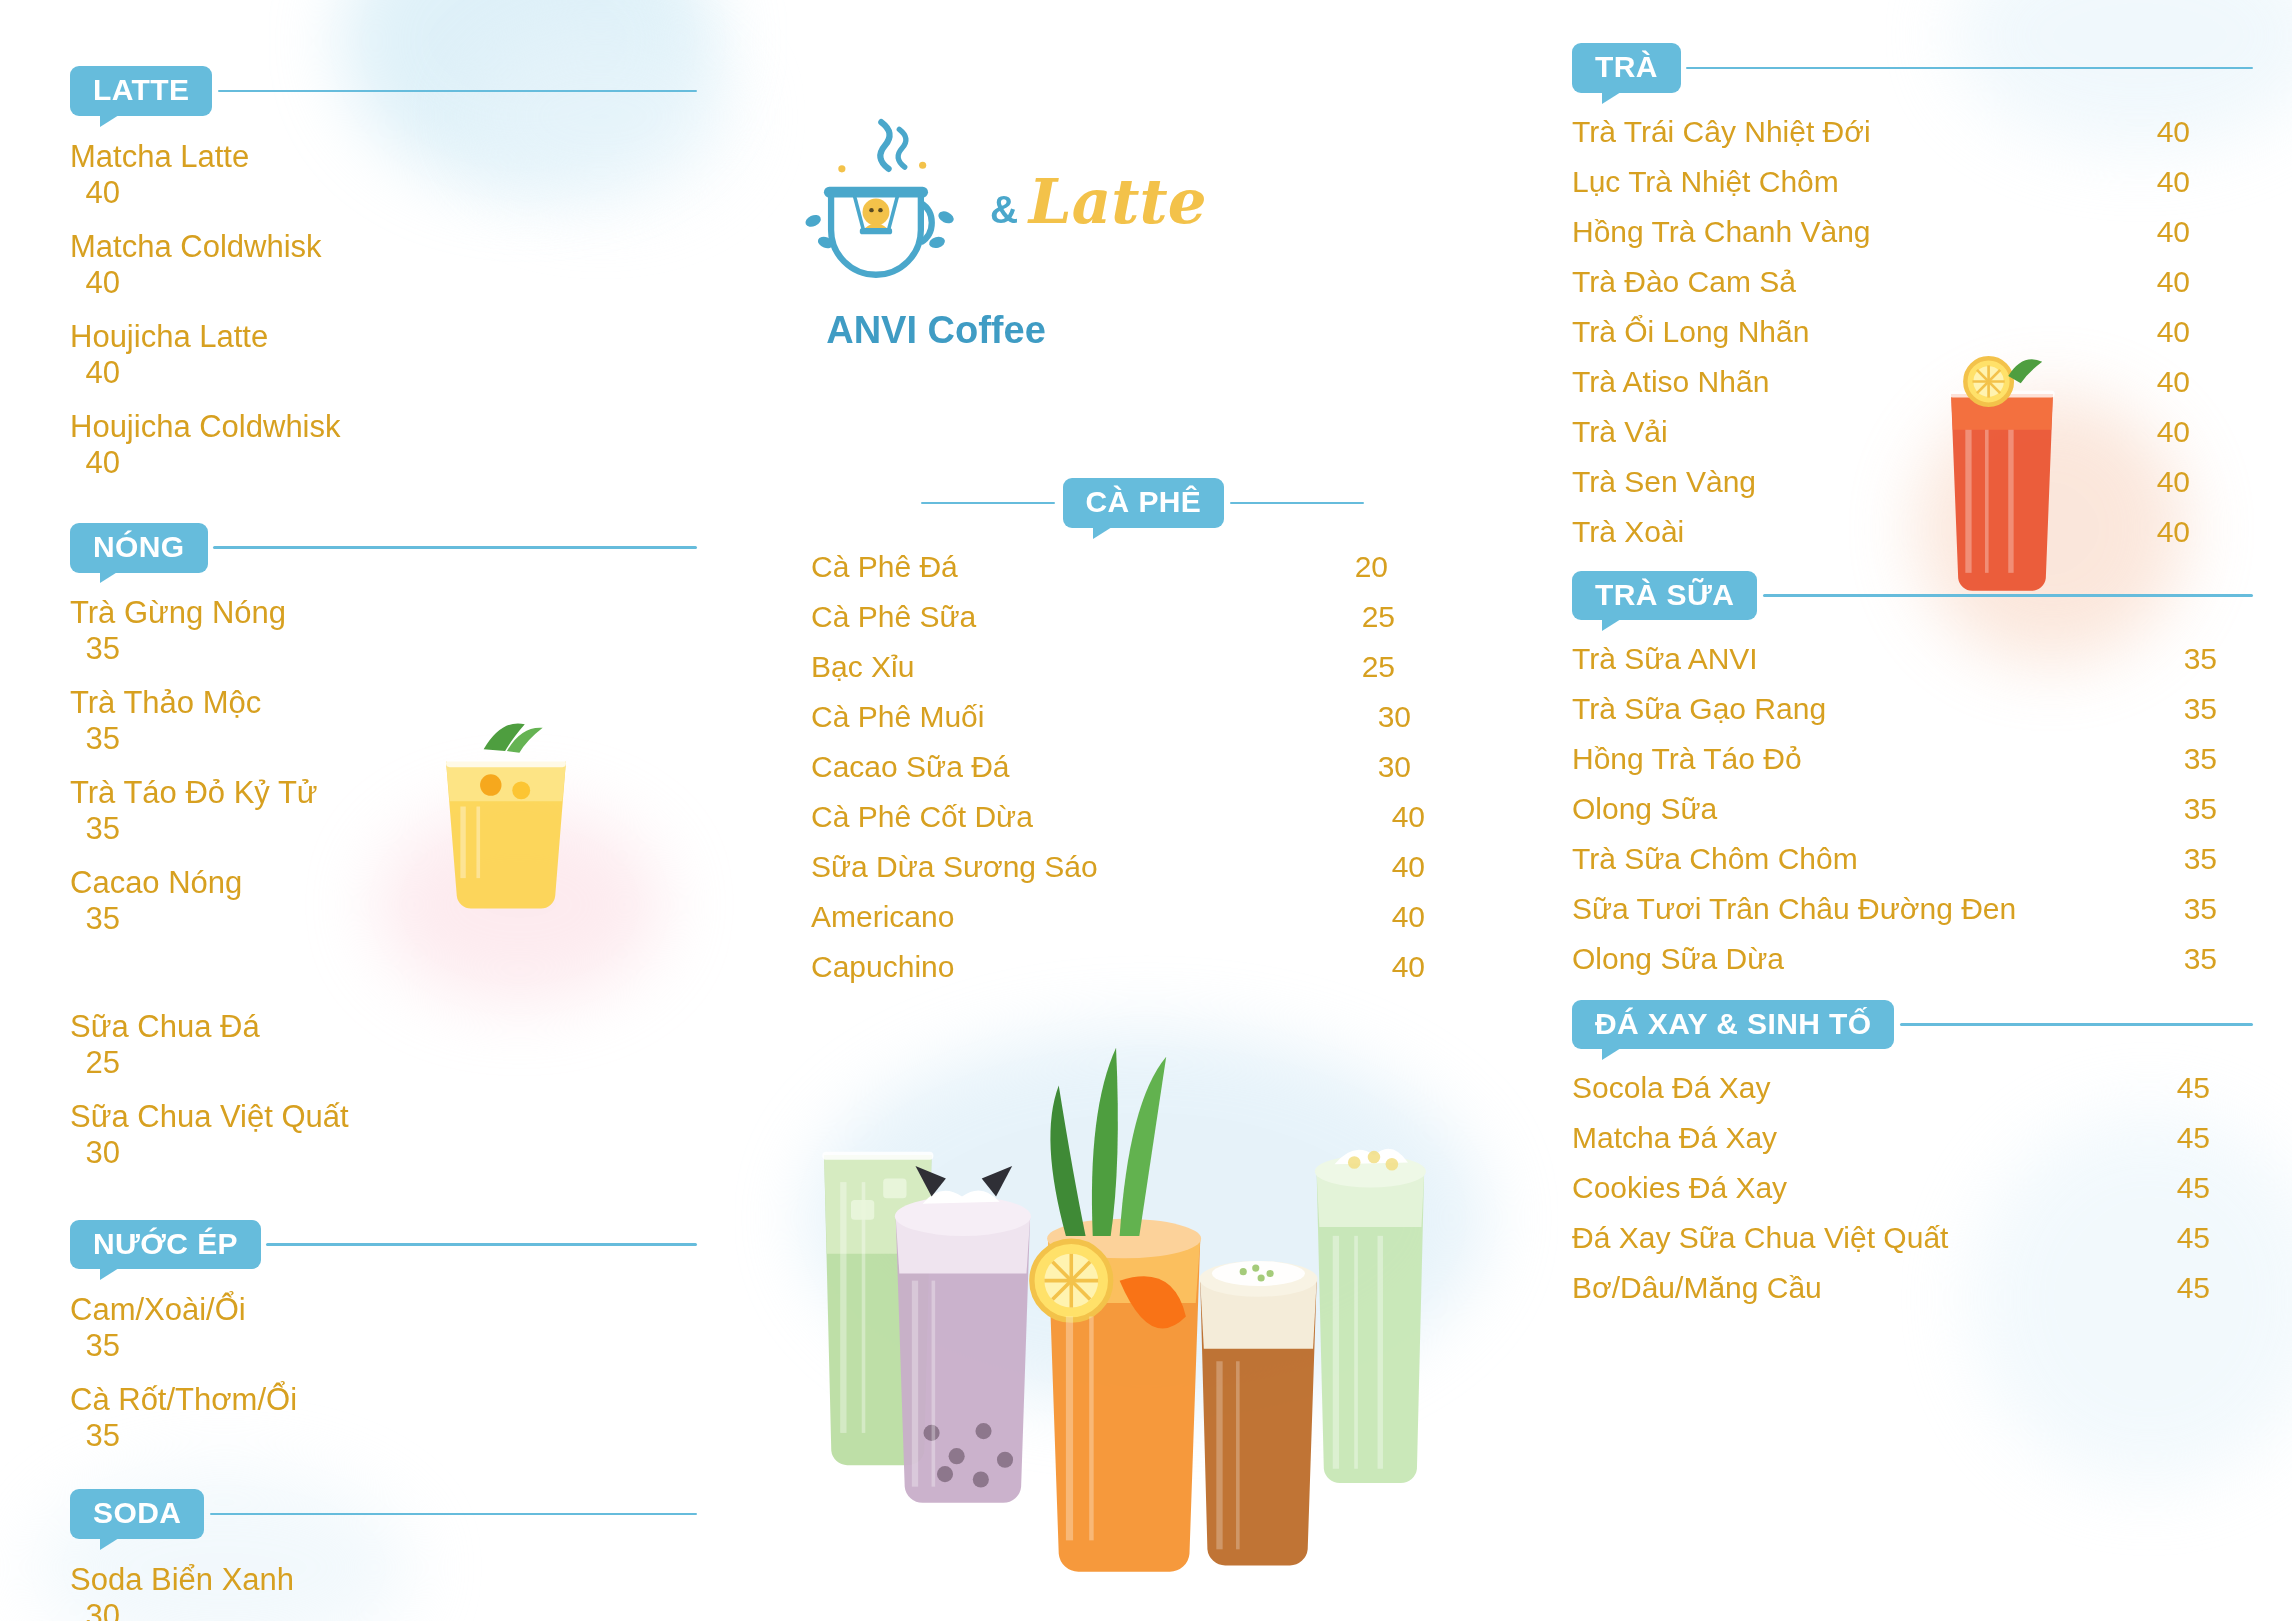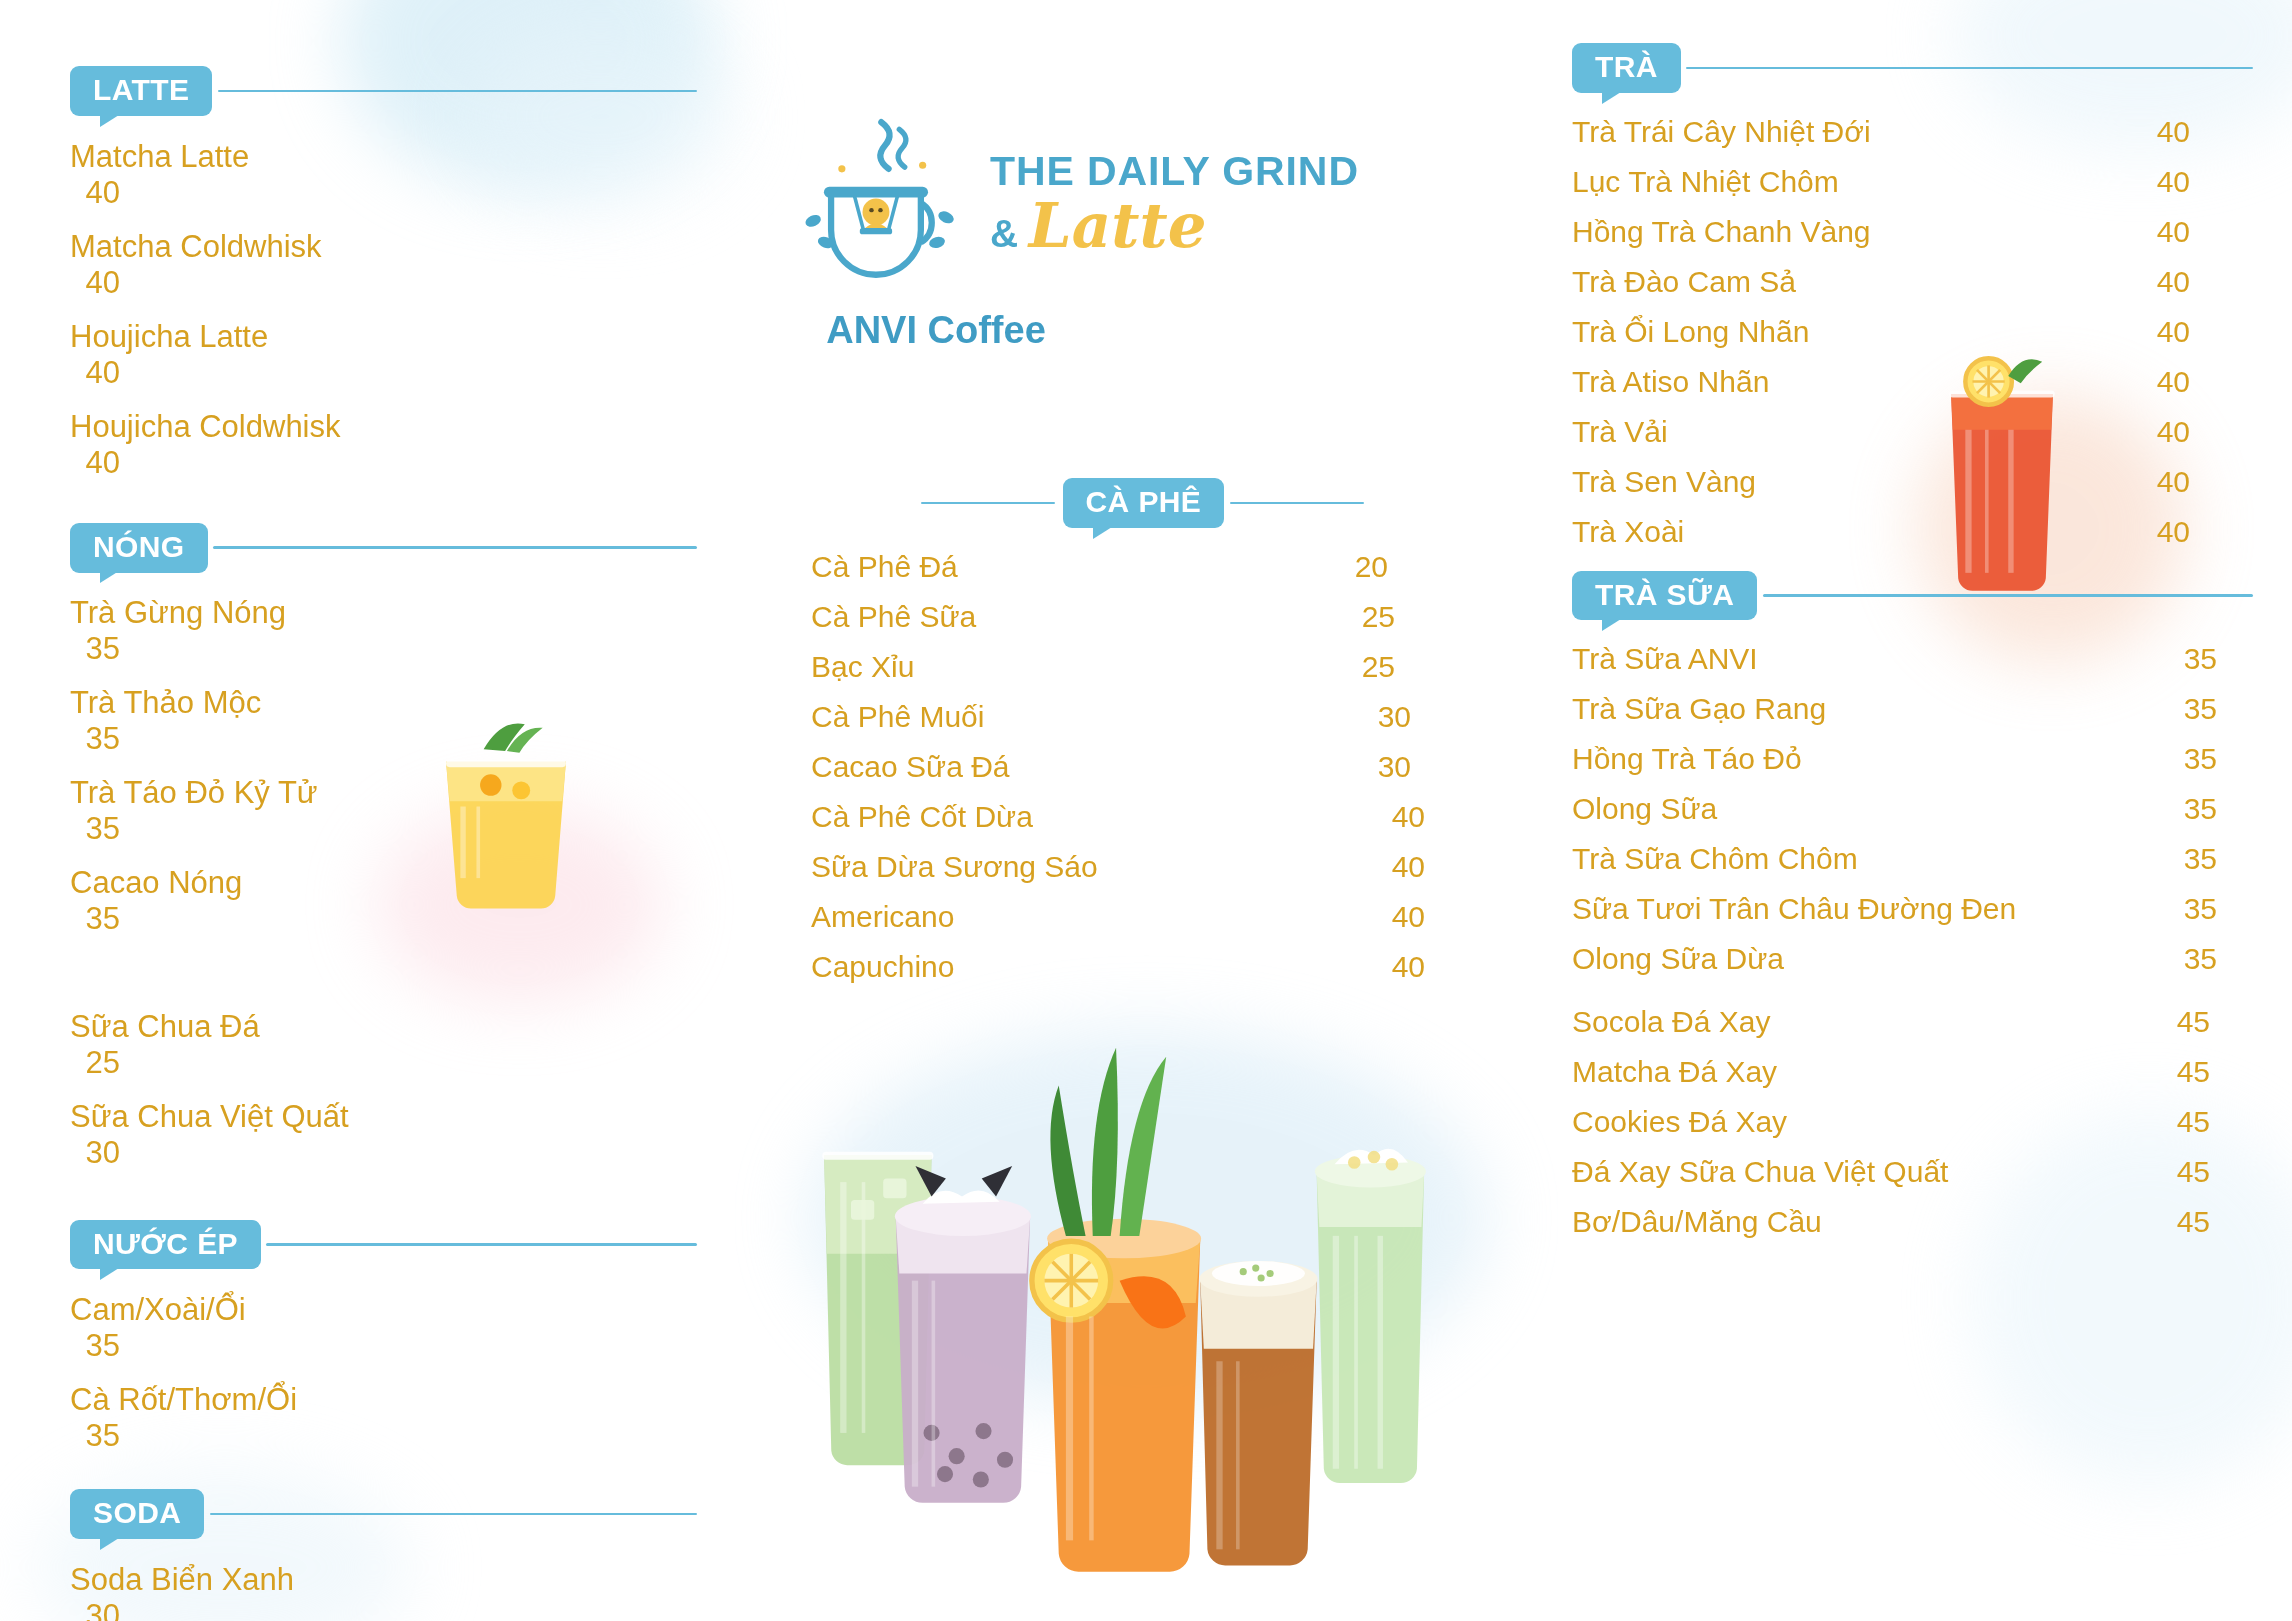--- a/index.html
+++ b/index.html
@@ -191,21 +191,20 @@
 
         <ellipse cx="28" cy="128" rx="9" ry="6" fill="#4aa7cb" transform="rotate(-25 28 128)"></ellipse>
         <ellipse cx="42" cy="152" rx="9" ry="6" fill="#4aa7cb" transform="rotate(20 42 152)"></ellipse>
         <ellipse cx="176" cy="124" rx="9" ry="6" fill="#4aa7cb" transform="rotate(25 176 124)"></ellipse>
         <ellipse cx="166" cy="152" rx="9" ry="6" fill="#4aa7cb" transform="rotate(-15 166 152)"></ellipse>
         <circle cx="60" cy="70" r="4" fill="#f3c24a"></circle>
         <circle cx="150" cy="66" r="4" fill="#f3c24a"></circle>
       </svg>
     </div>
     <div class="logo-text">
-      <div class="brand-line1">THE DAILY GRIND</div>
       <div class="brand-line2">
         <span class="amp">&amp;</span>
         <span class="play">Latte</span>
       </div>
     </div>
   </div>
   <div class="anvi-label">ANVI Coffee</div>
 
   <div class="col col-left">
 
@@ -585,20 +584,24 @@
         </div>
         <div class="row">
           <span class="name">Olong Sữa Dừa</span>
           <span class="spacer"></span>
           <span class="price">35</span>
         </div>
       </div>
     </div>
 
     <div class="sec sec-daxay" style="margin-top:12.5px">
+      <div class="sec-head">
+        <div class="tag">ĐÁ XAY &amp; SINH TỐ</div>
+        <div class="rule"></div>
+      </div>
       <div class="items">
         <div class="row">
           <span class="name">Socola Đá Xay</span>
           <span class="spacer"></span>
           <span class="price">45</span>
         </div>
         <div class="row">
           <span class="name">Matcha Đá Xay</span>
           <span class="spacer"></span>
           <span class="price">45</span>

